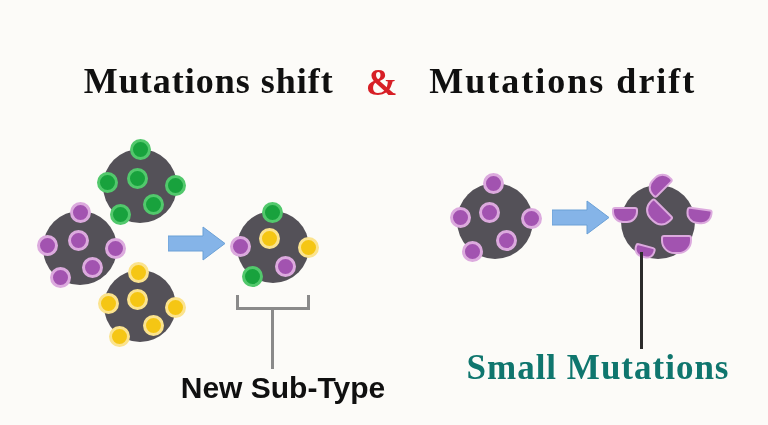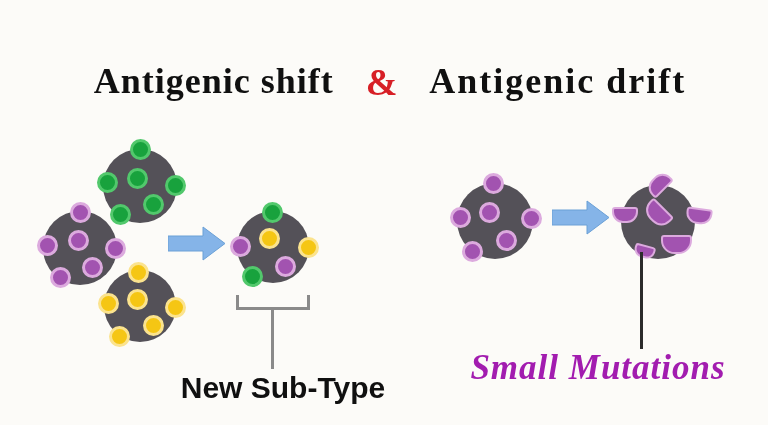--- a/index.html
+++ b/index.html
@@ -54,23 +54,23 @@
     font-weight:bold;font-size:35px;letter-spacing:1px;white-space:nowrap;
   }
 </style>
 </head>
 <body>
 
 <div class="stage" style="background: rgb(252, 251, 248);">
 
 
   <div class="title-line2">
-    <span class="title-shift" style="color: rgb(16, 16, 16);">Antigenic shift</span>
+    <span class="title-shift" style="color: rgb(16, 16, 16);">Mutations shift</span>
     <span class="title-amp" style="color: rgb(215, 31, 38);">&amp;</span>
-    <span class="title-drift" style="color: rgb(16, 16, 16);">Antigenic drift</span>
+    <span class="title-drift" style="color: rgb(16, 16, 16);">Mutations drift</span>
   </div>
 
   <div id="diagram-layer">
       <div class="virus" style="left: 103px; top: 149px; height: 74px; width: 74px;">
         <div class="virus-body" style="background: rgb(84, 81, 88);"></div>
         <div class="antigen-dot" style="left: 26.5px; top: -10.5px; background: rgb(24, 162, 61); border-color: rgb(82, 200, 108);"></div>
         <div class="antigen-dot" style="left: -6.5px; top: 22.5px; background: rgb(24, 162, 61); border-color: rgb(82, 200, 108);"></div>
         <div class="antigen-dot" style="left: 61.5px; top: 25.5px; background: rgb(24, 162, 61); border-color: rgb(82, 200, 108);"></div>
         <div class="antigen-dot" style="left: 23.5px; top: 18.5px; background: rgb(24, 162, 61); border-color: rgb(82, 200, 108);"></div>
         <div class="antigen-dot" style="left: 39.5px; top: 44.5px; background: rgb(24, 162, 61); border-color: rgb(82, 200, 108);"></div>
@@ -131,15 +131,15 @@
 
   <div class="line bracket-hline" style="background: rgb(138, 138, 138);"></div>
   <div class="line bracket-ltick" style="background: rgb(138, 138, 138);"></div>
   <div class="line bracket-rtick" style="background: rgb(138, 138, 138);"></div>
   <div class="line bracket-stem" style="background: rgb(138, 138, 138);"></div>
 
   <div class="line pointer-line" style="background: rgb(43, 43, 43);"></div>
 
   <div class="label-new-subtype" style="color: rgb(16, 16, 16);">New Sub-Type</div>
 
-  <div class="label-small-mutations" style="color: #a21caf; font-style: italic;">Small Mutations</div>
+  <div class="label-small-mutations" style="color: #0f766e;">Small Mutations</div>
 
 </div>
 
 </body></html>

